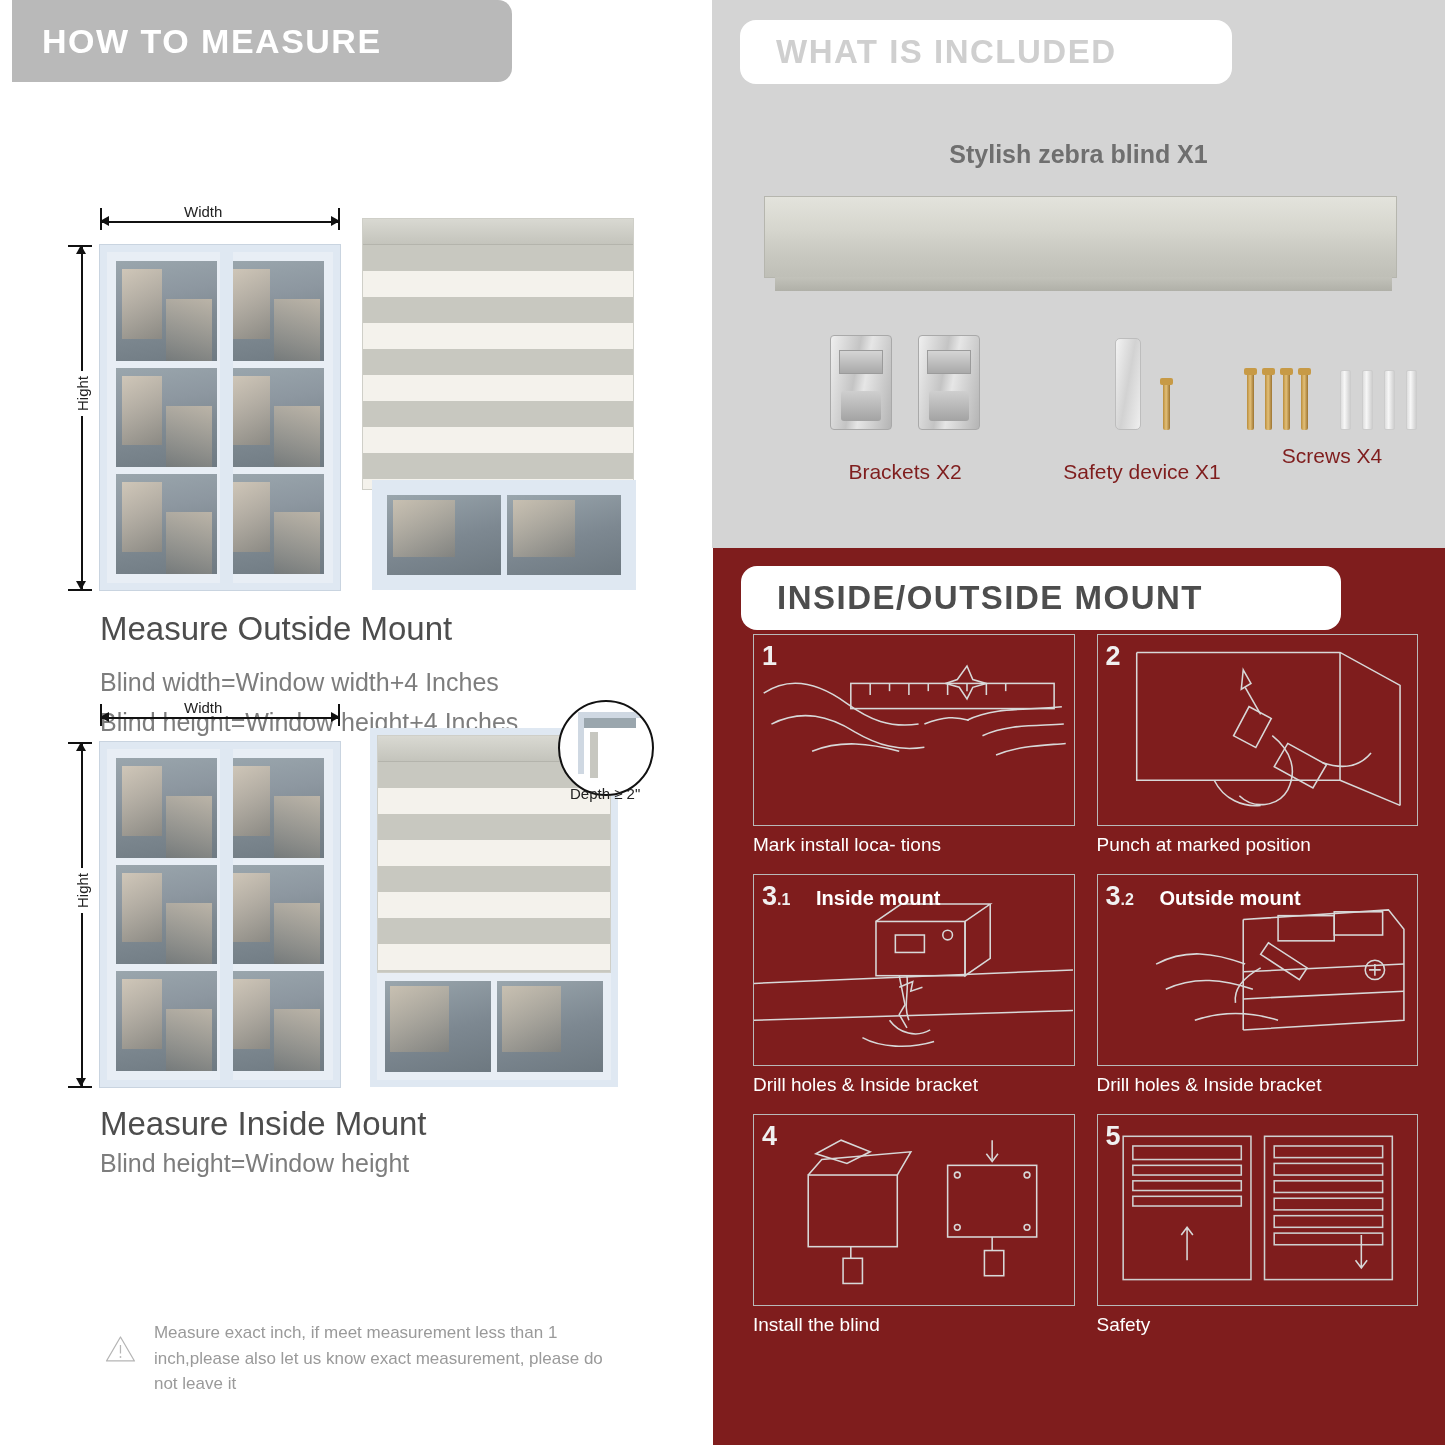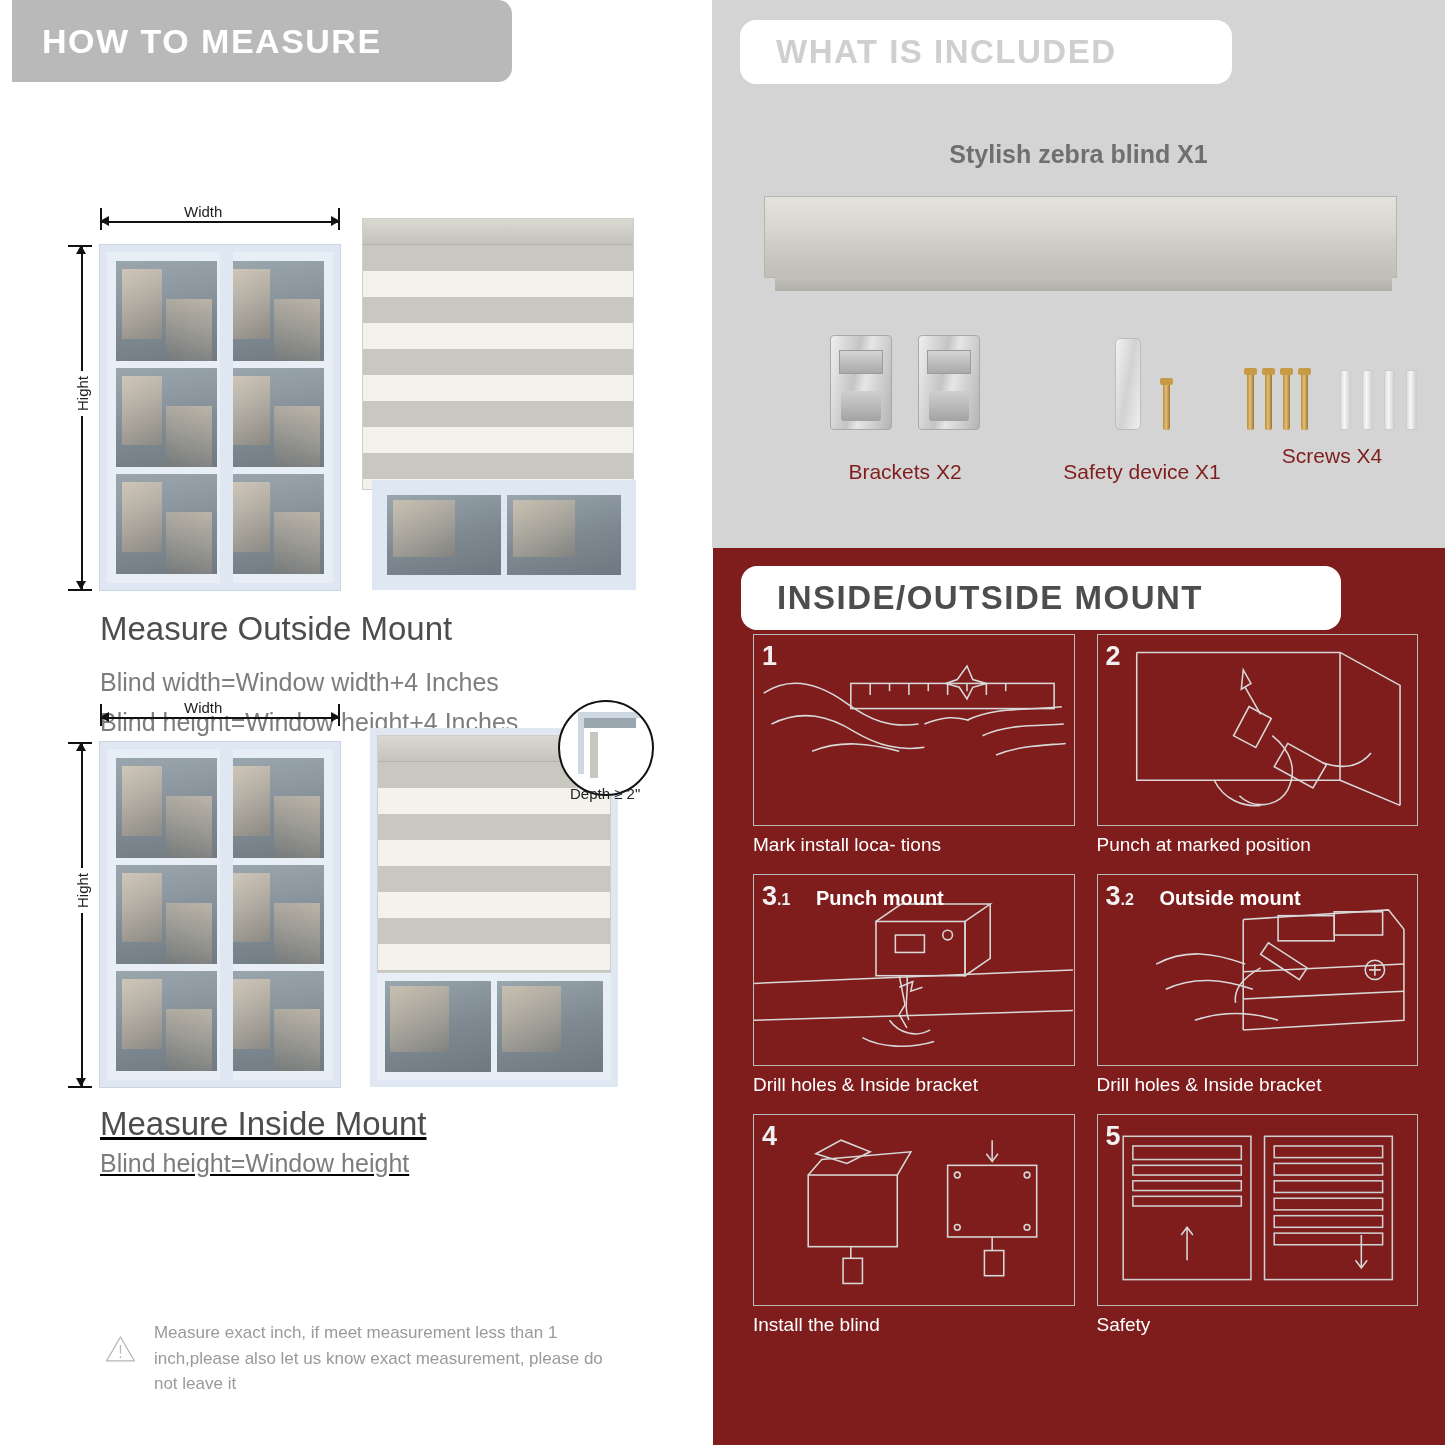--- a/index.html
+++ b/index.html
@@ -331,21 +331,21 @@
       </div>
 
       <div style="position:absolute;left:558px;top:0px;width:96px;height:96px;border:2.5px solid #111;border-radius:50%;background:#fff;overflow:hidden;">
         <div style="position:absolute;left:18px;top:10px;width:62px;height:62px;border-left:6px solid #cfd8e2;border-top:6px solid #cfd8e2;"></div>
         <div style="position:absolute;left:24px;top:16px;width:52px;height:10px;background:#9aa6ad;"></div>
         <div style="position:absolute;left:30px;top:30px;width:8px;height:46px;background:#c7c7c0;"></div>
       </div>
       <div class="dim-label" style="position:absolute;left:570px;top:85px;">Depth ≥ 2"</div>
     </div>
 
-    <div style="position:absolute;left:100px;top:1105px;width:620px;text-decoration:underline;">
+    <div style="position:absolute;left:100px;top:1105px;width:620px;">
       <div class="heading">Measure Inside Mount</div>
       <div class="sub-line">Blind height=Window height</div>
     </div>
 
     <div class="note" style="position:absolute;left:105px;top:1320px;width:520px;justify-content:space-between;">
       <svg width="62" height="58" viewBox="0 0 62 58">
         <polygon points="31,5 59,53 3,53" fill="none" stroke="#b5b5b5" stroke-width="2.5" stroke-linejoin="round"></polygon>
         <line x1="31" y1="21" x2="31" y2="38" stroke="#b5b5b5" stroke-width="2.5"></line>
         <circle cx="31" cy="45" r="1.8" fill="#b5b5b5"></circle>
       </svg>
@@ -460,21 +460,21 @@
               <polyline points="218,48 218,104 244,86 244,30"></polyline>
               <rect x="146" y="62" width="30" height="18"></rect>
               <circle cx="200" cy="62" r="5"></circle>
               <path d="M150,104 l6,30 l-6,10 l8,14"></path>
               <path d="M158,104 C160,124 154,134 160,150"></path>
               <path d="M140,150 C150,164 168,168 182,160"></path>
               <path d="M112,168 C130,178 160,180 186,172"></path>
               <path d="M150,116 l14,-6 l-2,10 l12,-4"></path>
             </svg>
             <div class="step-num"><span>3</span><span class="sub">.1</span></div>
-            <div class="step-inline-label">Punch mount</div>
+            <div class="step-inline-label">Inside mount</div>
           </div>
           <div class="step-caption">Drill holes &amp;  Inside bracket</div>
         </div>
 
         <div>
           <div class="step-box">
             <svg class="sketch" viewBox="0 0 330 192" preserveAspectRatio="none">
               <polyline points="150,46 300,36 316,56 316,150 150,160"></polyline>
               <line x1="150" y1="46" x2="150" y2="160"></line>
               <line x1="150" y1="100" x2="316" y2="92"></line>

